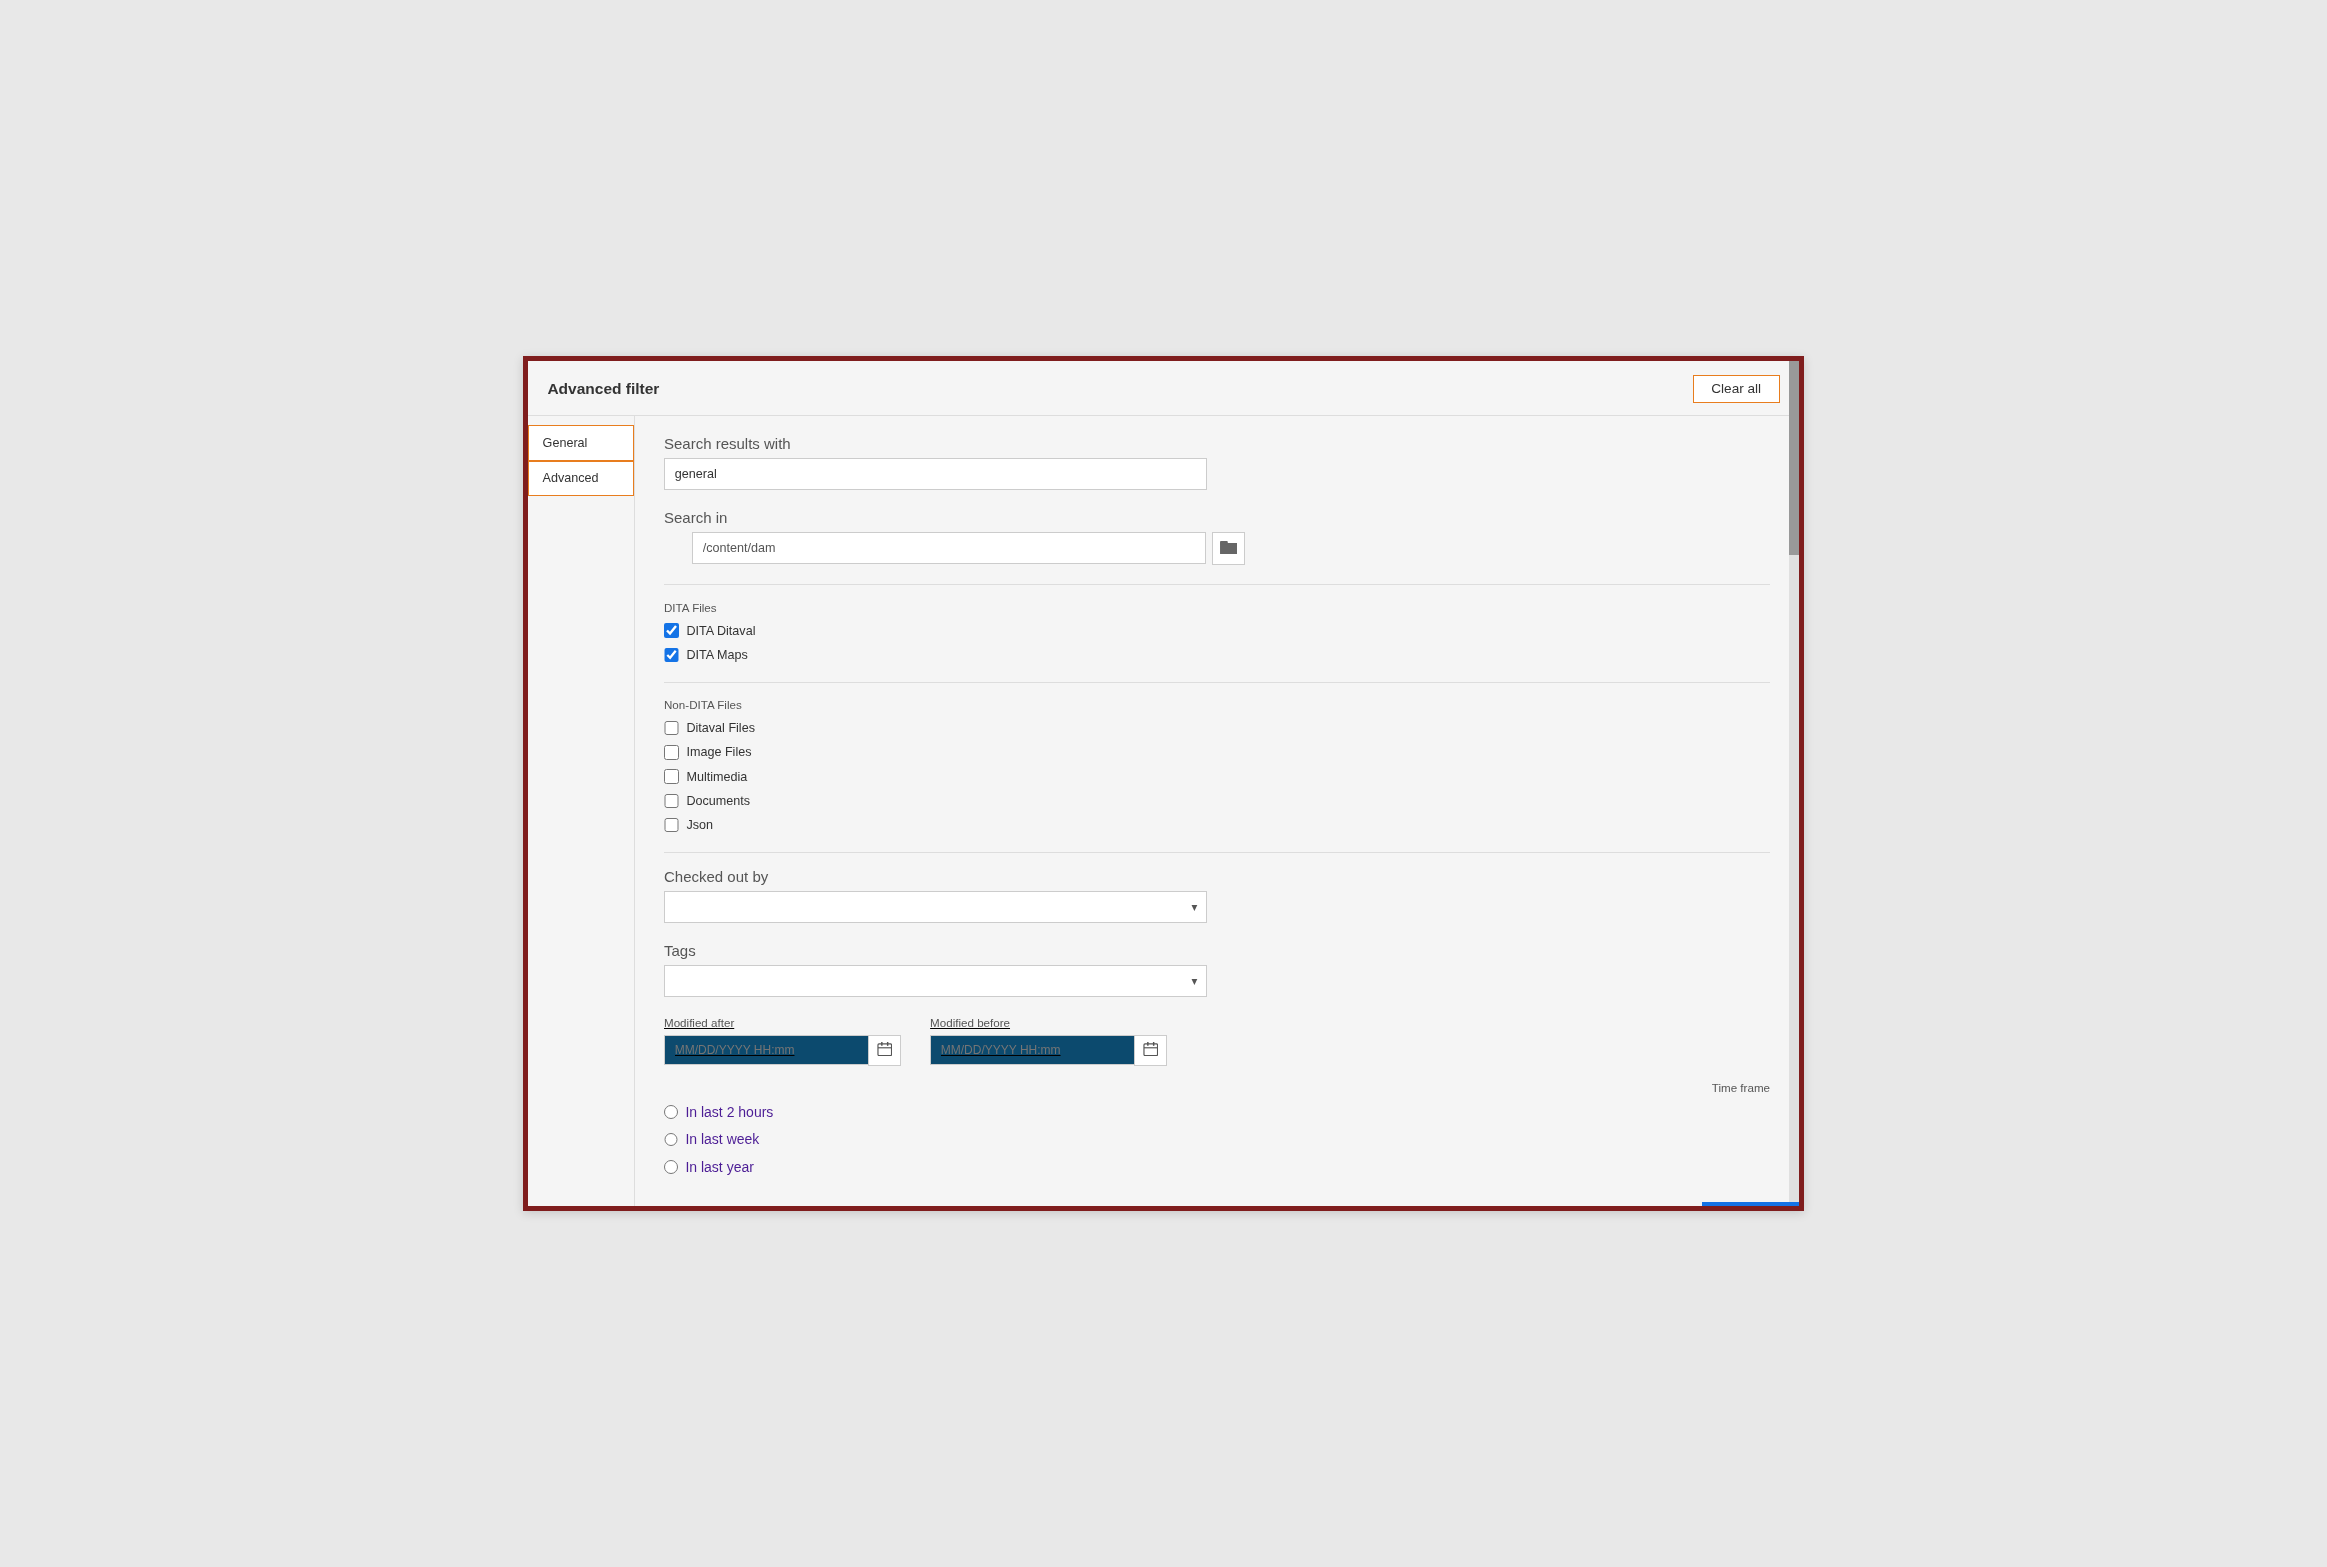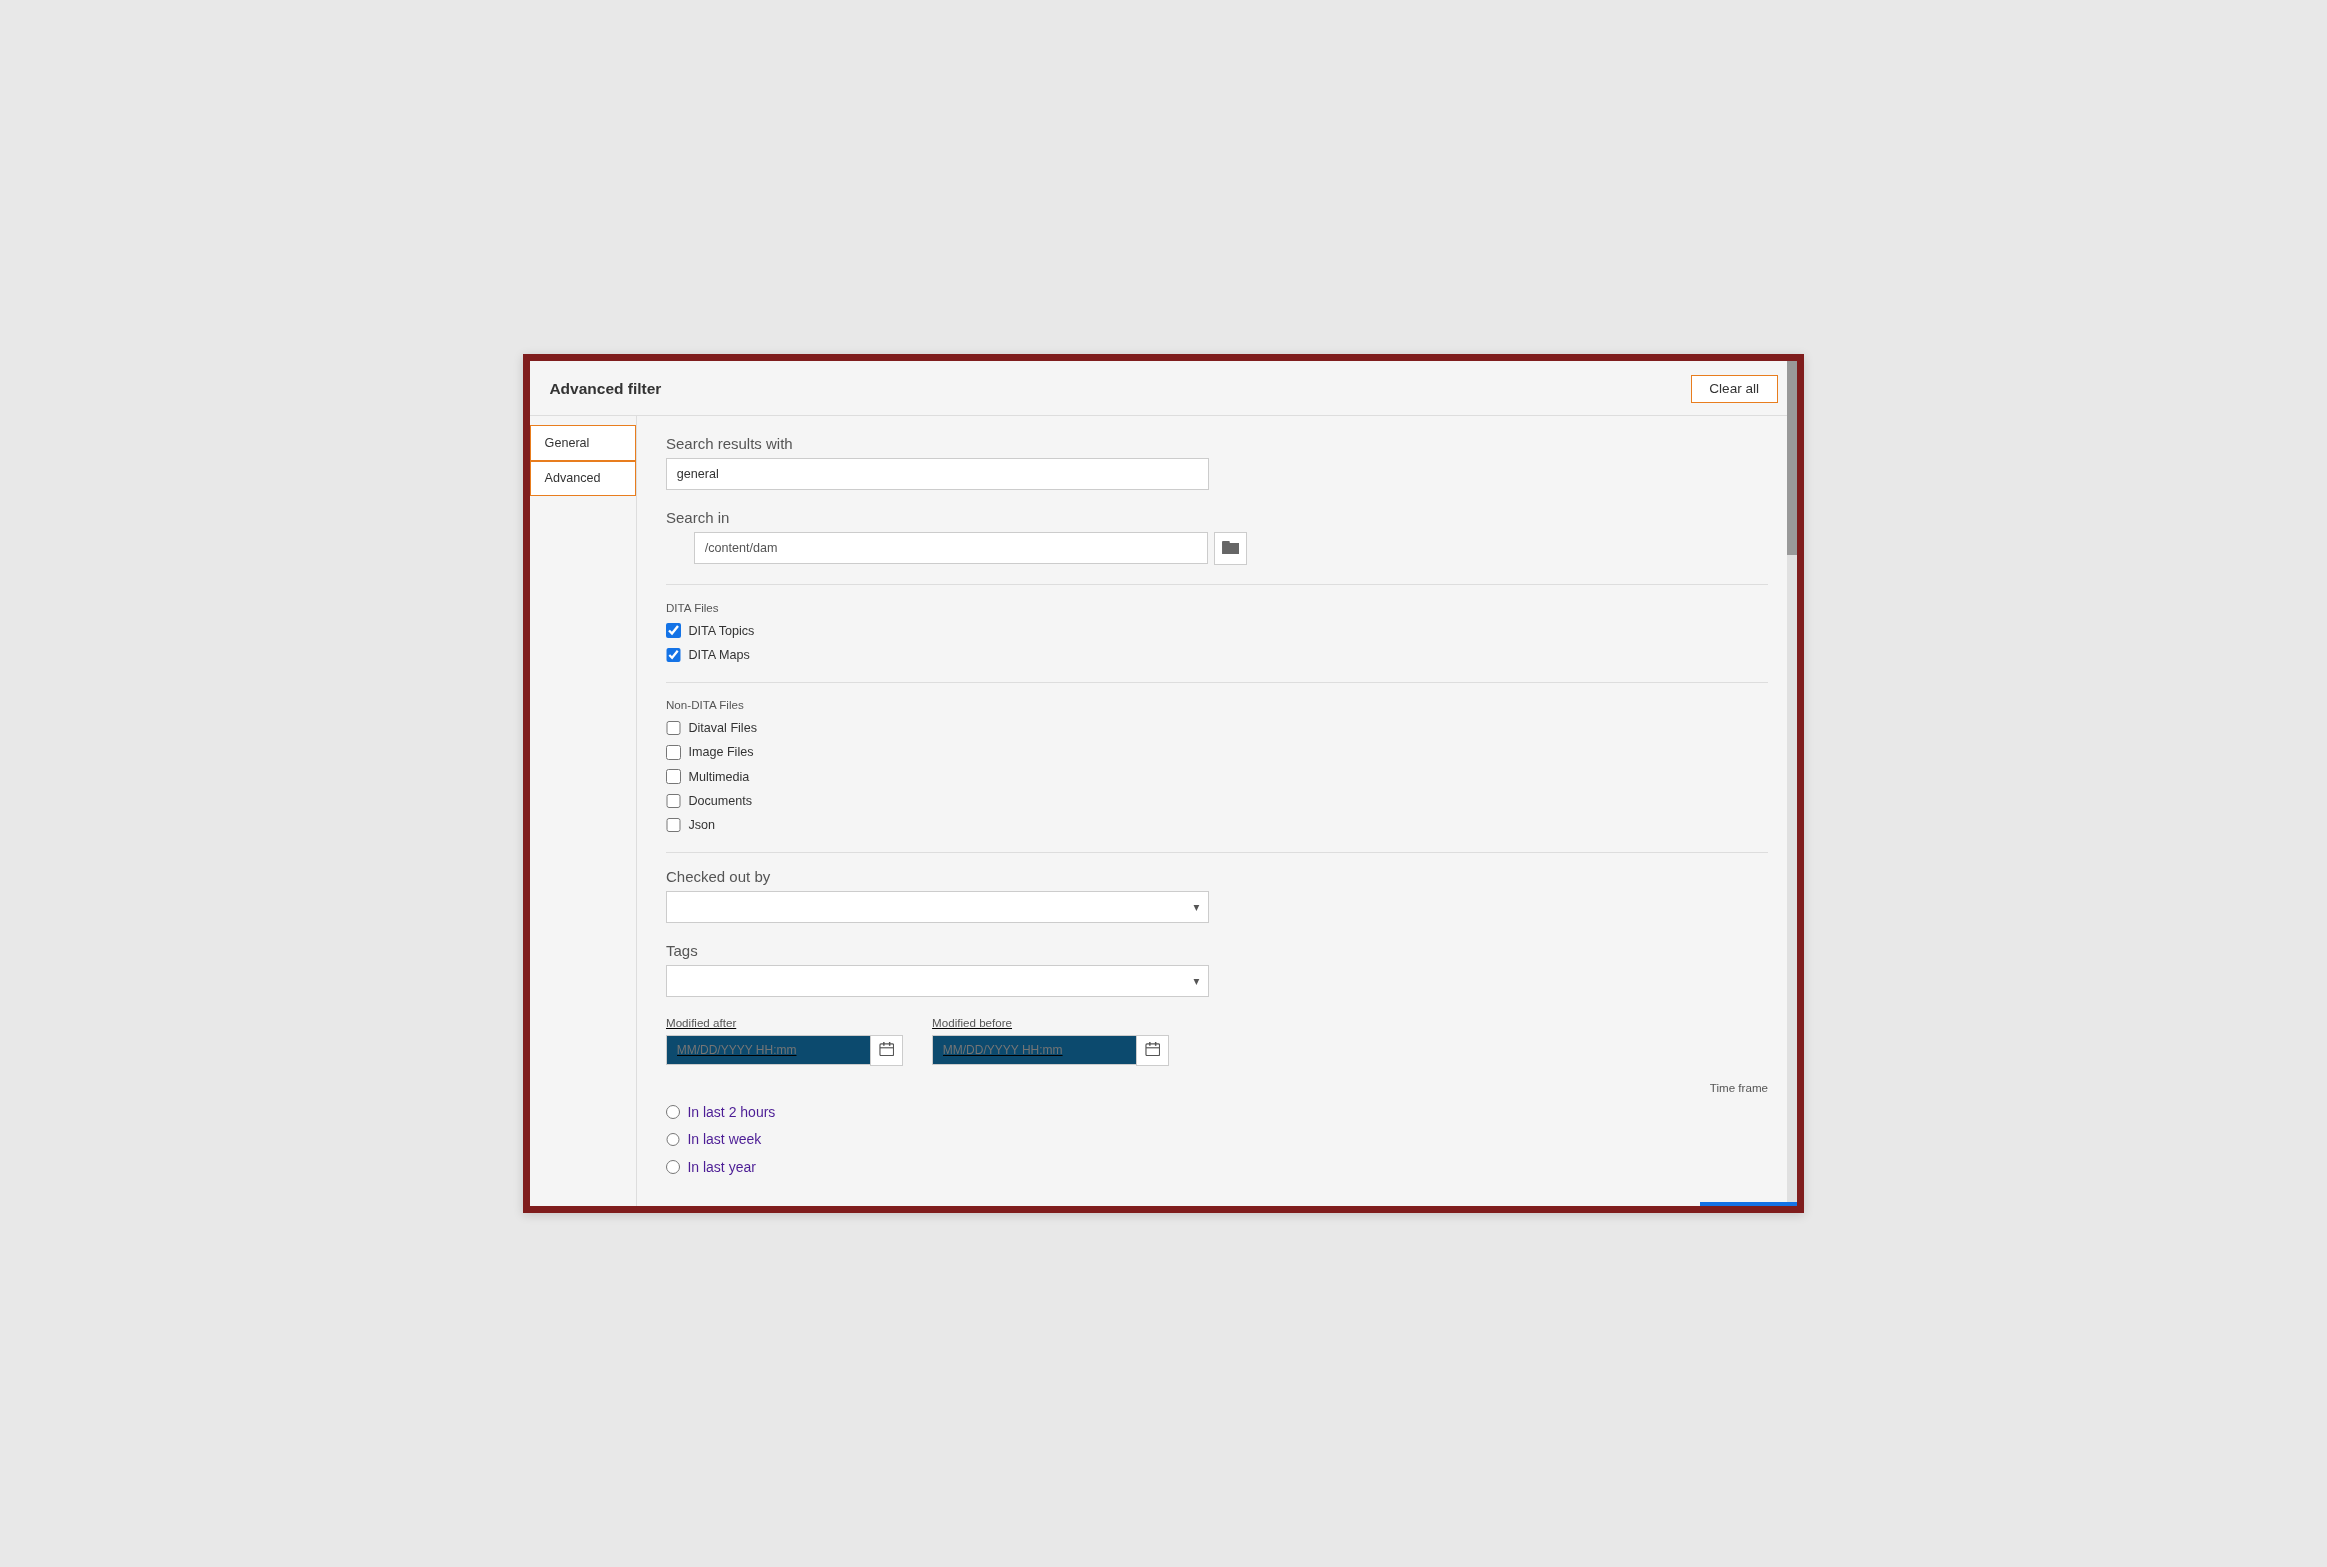--- a/index.html
+++ b/index.html
@@ -7,21 +7,21 @@
       font-family: Arial, sans-serif;
       background: #e8e8e8;
       display: flex;
       align-items: center;
       justify-content: center;
       min-height: 100vh;
       padding: 19.4px;
     }
     .dialog {
       background: #f5f5f5;
-      border: 7px solid #7f1d1d;
+      border: 5px solid #7f1d1d;
       width: 1281px;
       min-height: 854px;
       position: relative;
       box-shadow: 0 1.9px 9.7px rgba(0,0,0,0.15);
     }
     .dialog-header {
       display: flex;
       align-items: center;
       justify-content: space-between;
       padding: 13.6px 19.4px 11.6px 19.4px;
@@ -295,21 +295,21 @@
           </button>
         </div>
       </div>
 
       <hr class="divider">
 
       <div class="section">
         <div class="section-title">DITA Files</div>
         <div class="checkbox-row">
           <input type="checkbox" id="dita-topics" checked="" style="">
-          <label class="checkbox-label" for="dita-topics">DITA Topics</label>
+          <label class="checkbox-label" for="dita-topics">DITA Ditaval</label>
         </div>
         <div class="checkbox-row">
           <input type="checkbox" id="dita-maps" checked="" style="">
           <label class="checkbox-label" for="dita-maps">DITA Maps</label>
         </div>
       </div>
 
       <hr class="divider">
 
       <div class="section">

